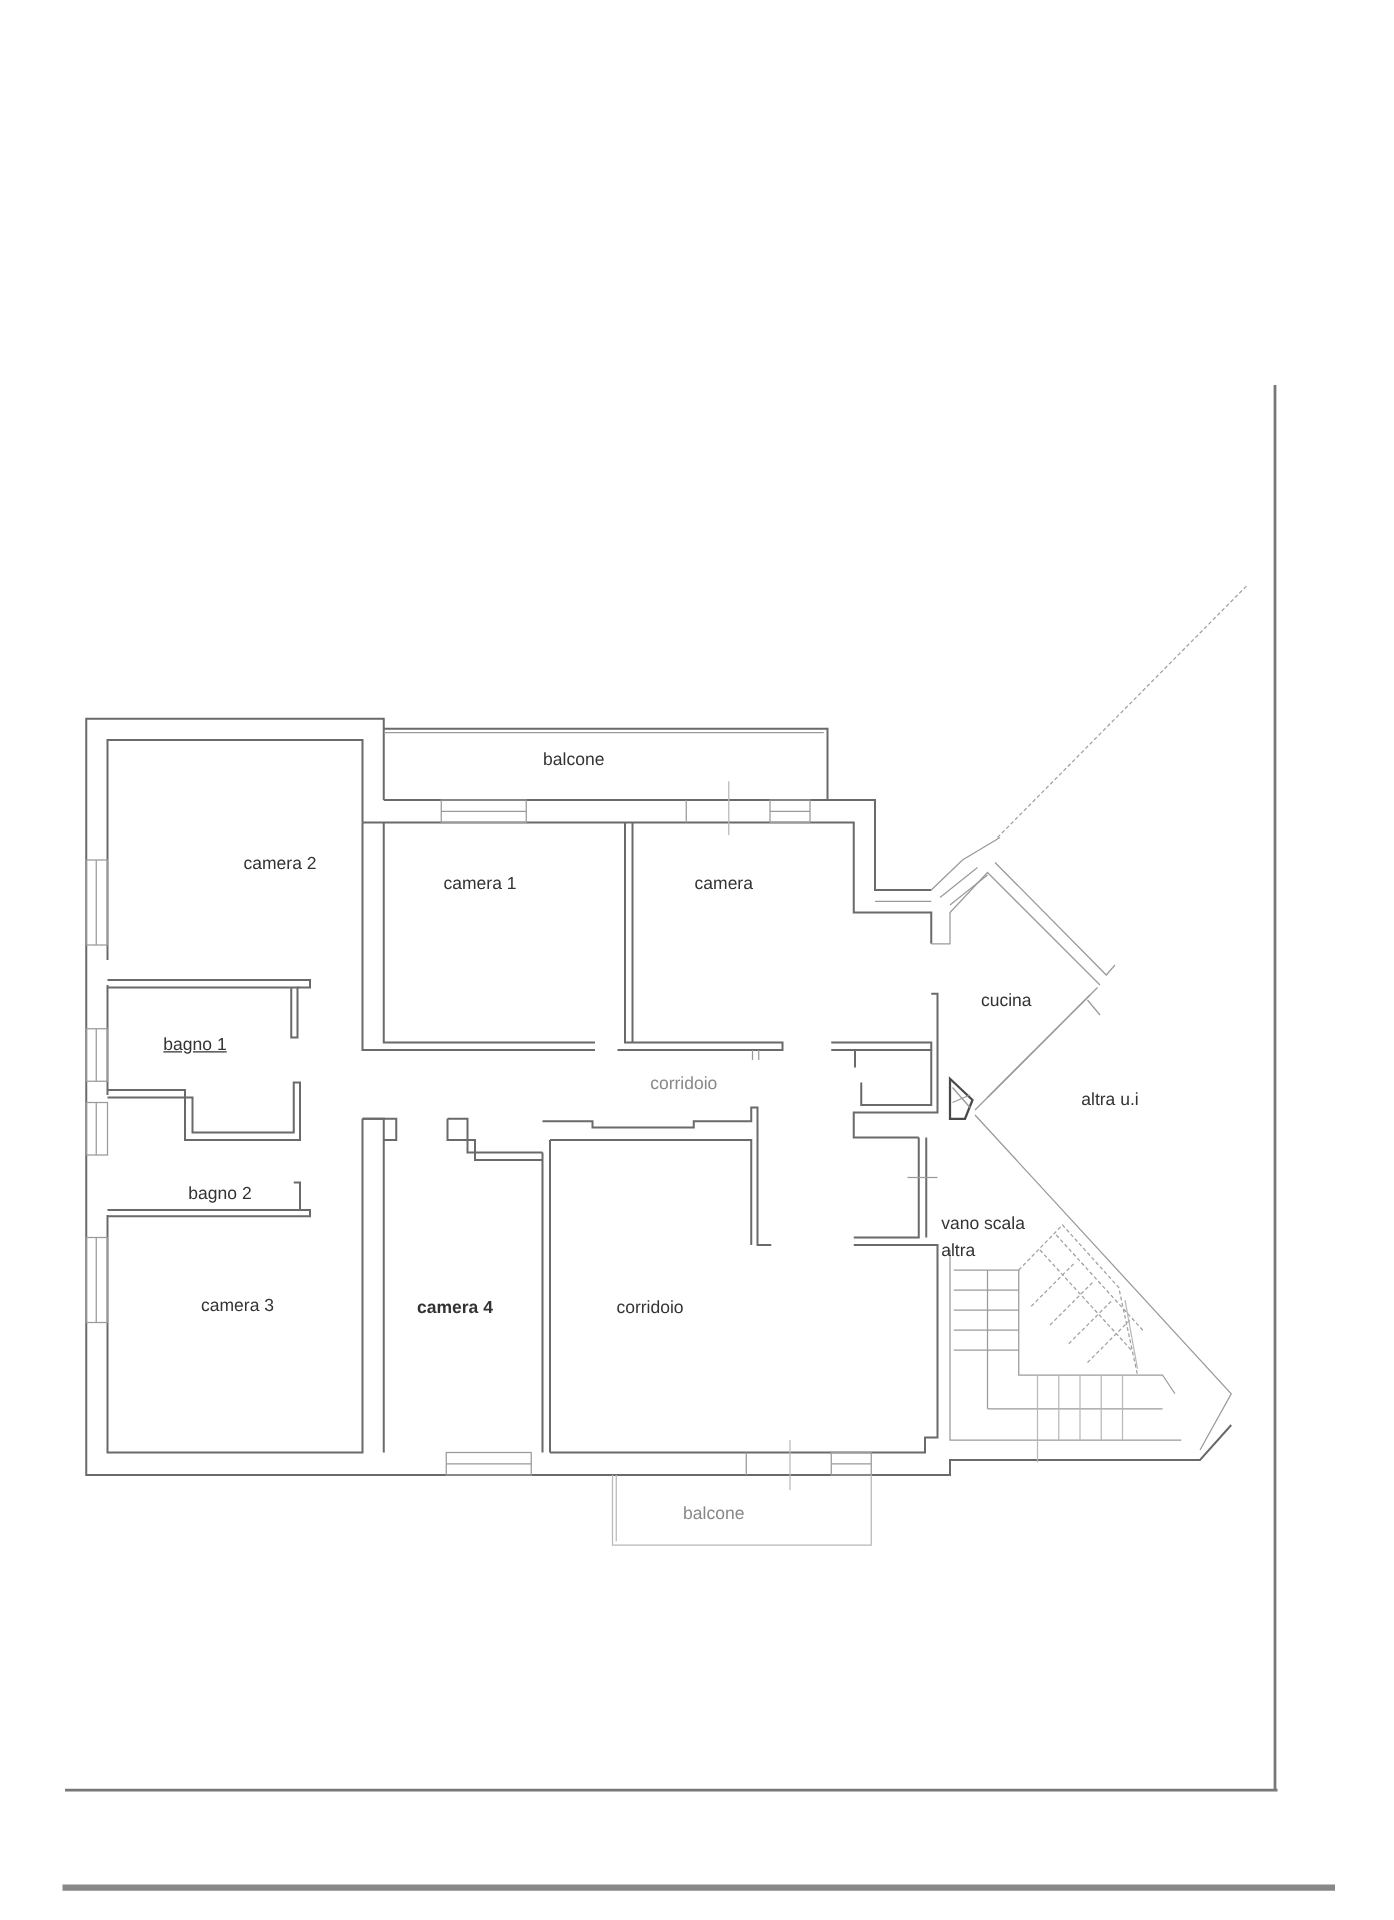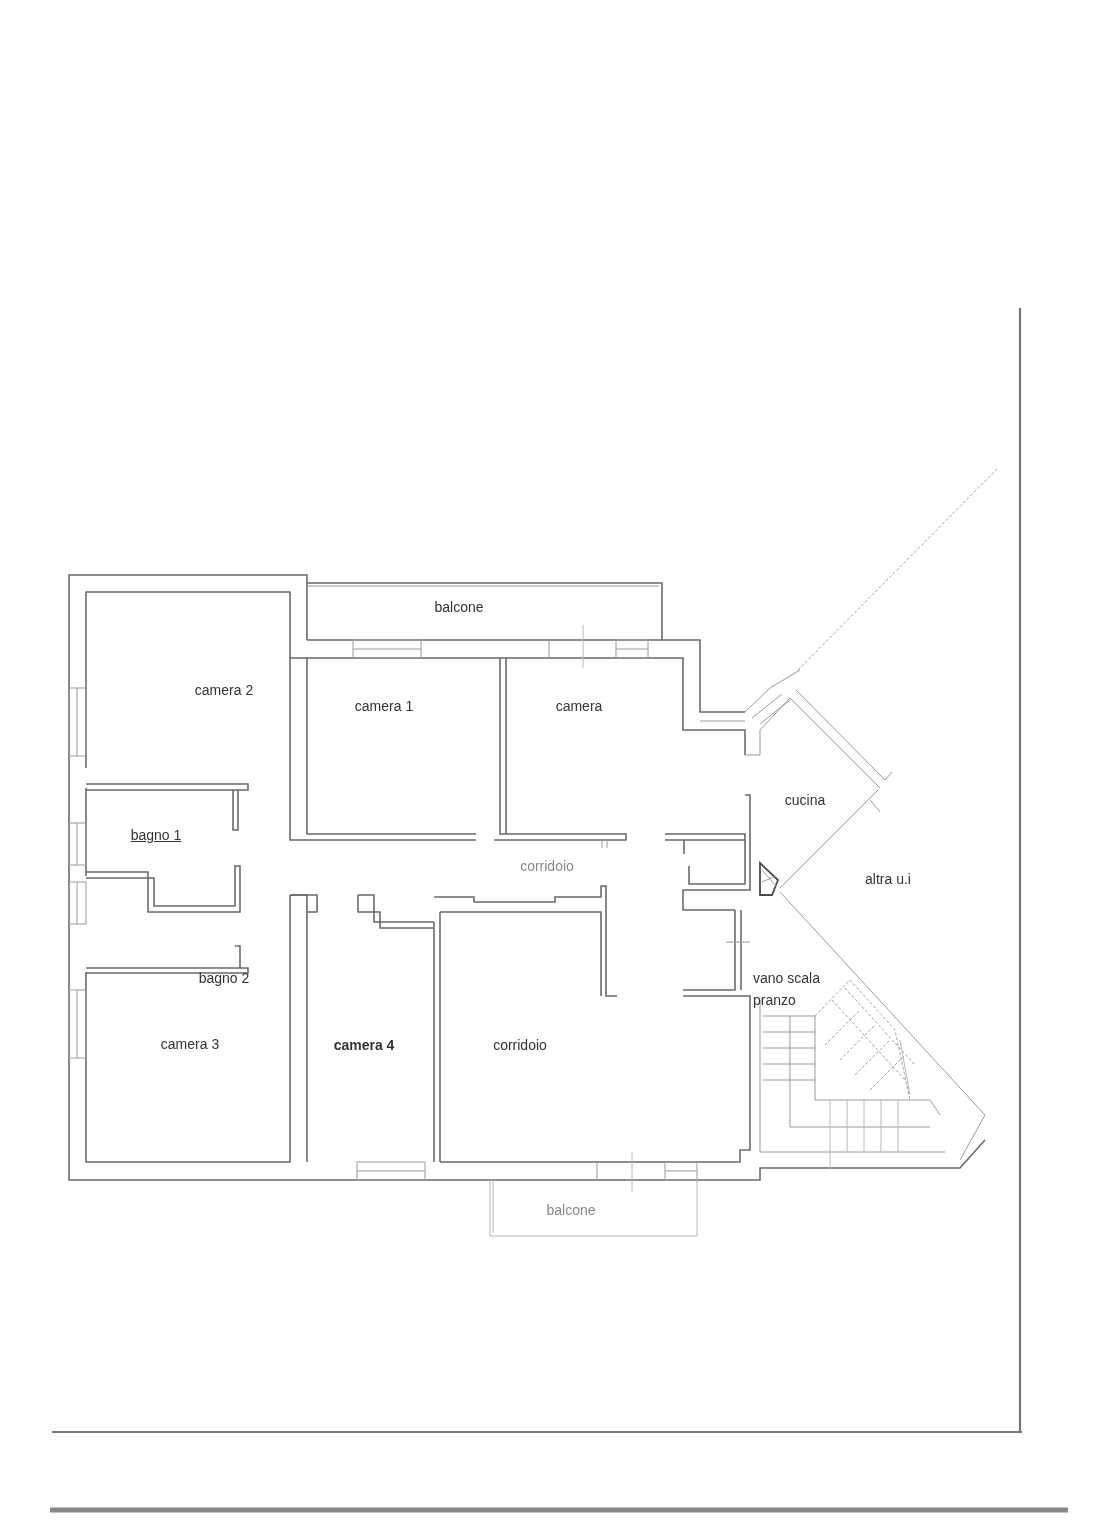--- a/index.html
+++ b/index.html
@@ -153,22 +153,22 @@
 </svg>
 
 <div class="room-label" style="left:459px;top:607px;">balcone</div>
 <div class="room-label" style="left:192px;top:690px;margin-left:32px;">camera 2</div>
 <div class="room-label" style="left:384px;top:706px;">camera 1</div>
 <div class="room-label" style="left:579px;top:706px;">camera</div>
 <div class="room-label" style="left:788px;top:800px;margin-left:17px;">cucina</div>
 <div class="room-label" style="left:156px;top:835px;text-decoration:underline;">bagno 1</div>
 <div class="room-label faded" style="left:510px;top:866px;margin-left:37px;">corridoio</div>
 <div class="room-label" style="left:888px;top:879px;">altra u.i</div>
-<div class="room-label" style="left:176px;top:978px;margin-left:48px;">bagno 2</div>
+<div class="room-label" style="left:176px;top:954px;">bagno 2</div>
 <div class="room-label" style="left:190px;top:1044px;">camera 3</div>
 <div class="room-label" style="left:364px;top:1045px;font-weight:bold;">camera 4</div>
 <div class="room-label" style="left:520px;top:1045px;">corridoio</div>
 <div class="room-label faded" style="left:571px;top:1210px;">balcone</div>
 
 <div class="room-label multi" style="left:753px;top:962px;">
   <div>vano scala</div>
-  <div>pranzo</div>
+  <div>altra</div>
 </div>
 
 </body></html>

